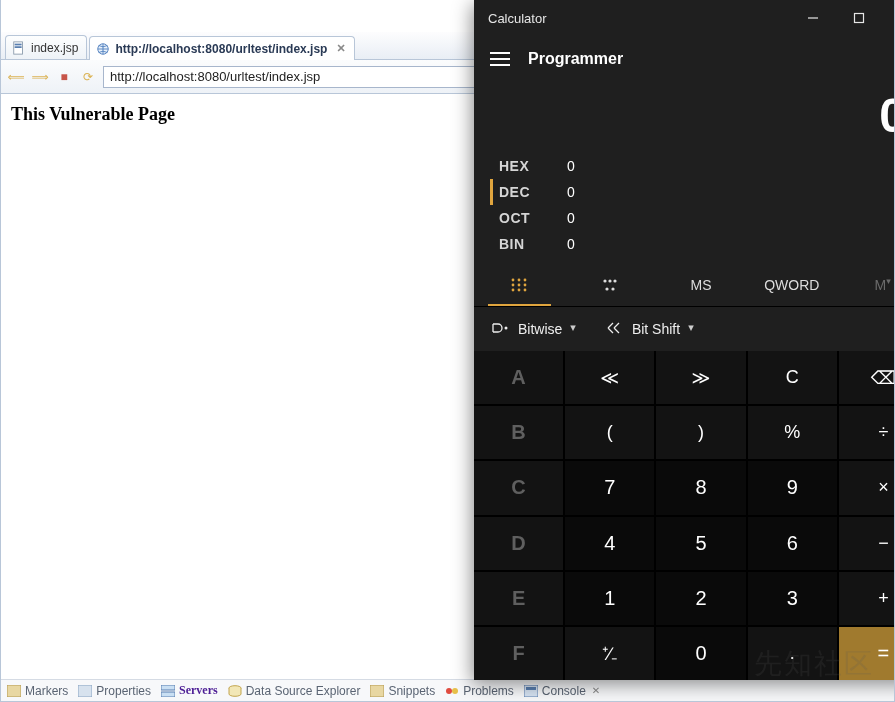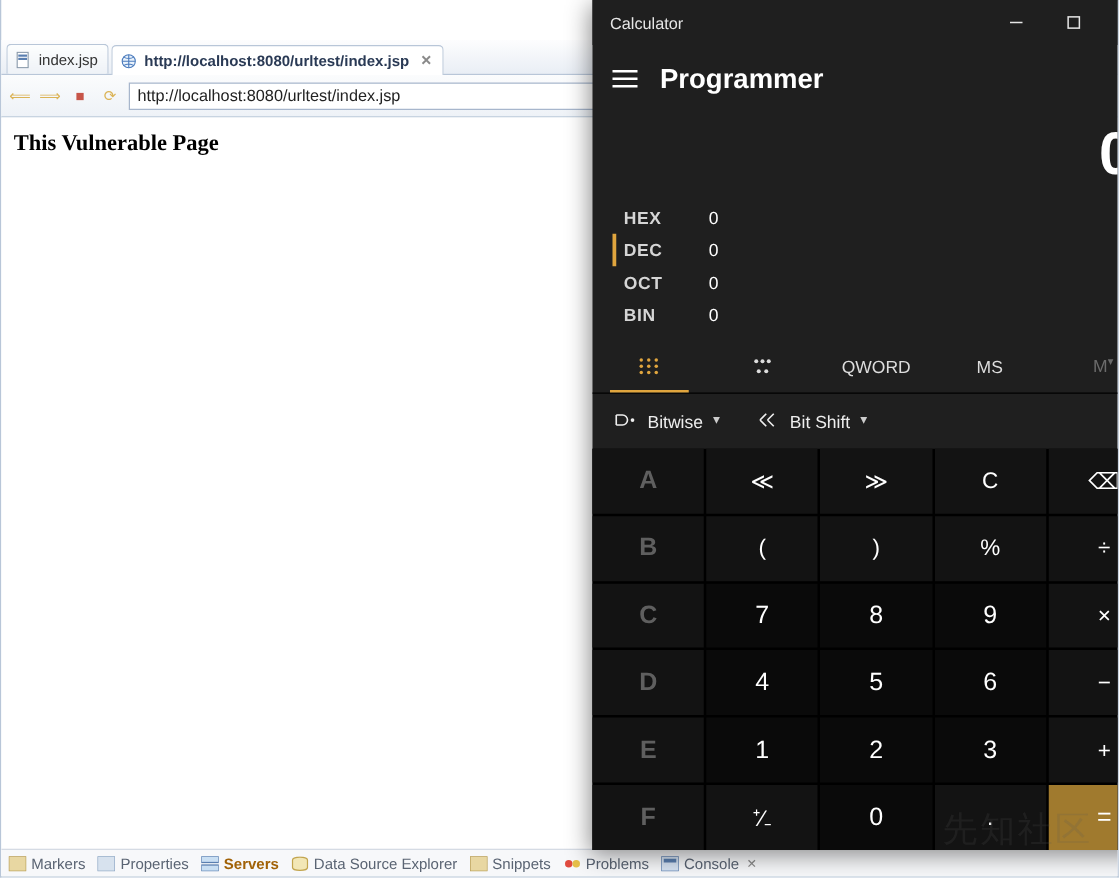--- a/index.html
+++ b/index.html
@@ -99,21 +99,21 @@
     padding: 0 6px;
     font-size: 12px;
     color: #5a6473;
   }
   .viewtab {
     display: inline-flex;
     align-items: center;
     gap: 4px;
     text-align: right;
   }
-  .viewtab.bold { font-weight: 700; color: #a16207; }
+  .viewtab.bold { font-weight: 700; color: #4c1d95; font-family: Liberation Serif, serif; }
   .viewtab .close { color: #8a8a8a; font-size: 10px; margin-left: 2px; }
   .viewico { width: 14px; height: 12px; display: inline-block; }
 
   
   .calc {
     position: absolute;
     top: 0;
     left: 473px;
     width: 454px;
     height: 680px;
@@ -144,21 +144,21 @@
     align-items: center;
     gap: 18px;
     padding: 14px 16px 10px 16px;
   }
   .hamburger {
     width: 20px; height: 14px;
     display: flex; flex-direction: column; justify-content: space-between;
   }
   .hamburger span { display:block; height:2px; background:#fff; }
   .calc-mode {
-    font-size: 22px;
+    font-size: 16px;
     font-weight: 600;
   }
   .calc-display {
     text-align: right;
     font-size: 48px;
     font-weight: 600;
     padding: 10px 22px 6px 22px;
   }
   .radix-list {
     padding: 4px 16px 6px 16px;
@@ -399,24 +399,24 @@
         <g fill="#ddd">
             <circle cx="4" cy="4" r="1.6"></circle>
             <circle cx="9" cy="4" r="1.6"></circle>
             <circle cx="14" cy="4" r="1.6"></circle>
             <circle cx="6" cy="12" r="1.6"></circle>
             <circle cx="12" cy="12" r="1.6"></circle>
           </g>
       </svg>
     </div>
     <div class="mode-cell">
+      <span>MS</span>
+    </div>
+    <div class="mode-cell">
       <span>QWORD</span>
-    </div>
-    <div class="mode-cell">
-      <span>MS</span>
     </div>
     <div class="mode-cell dim">
       <span>M<span class="sup">▾</span></span>
     </div>
   </div>
 
   <div class="op-row">
     <div class="op-item">
       <svg width="18" height="14" viewBox="0 0 18 14">
           <path d="M1 3h5a4 4 0 0 1 0 8H1M1 3v8" stroke="#eee" fill="none" stroke-width="1.3"></path>

